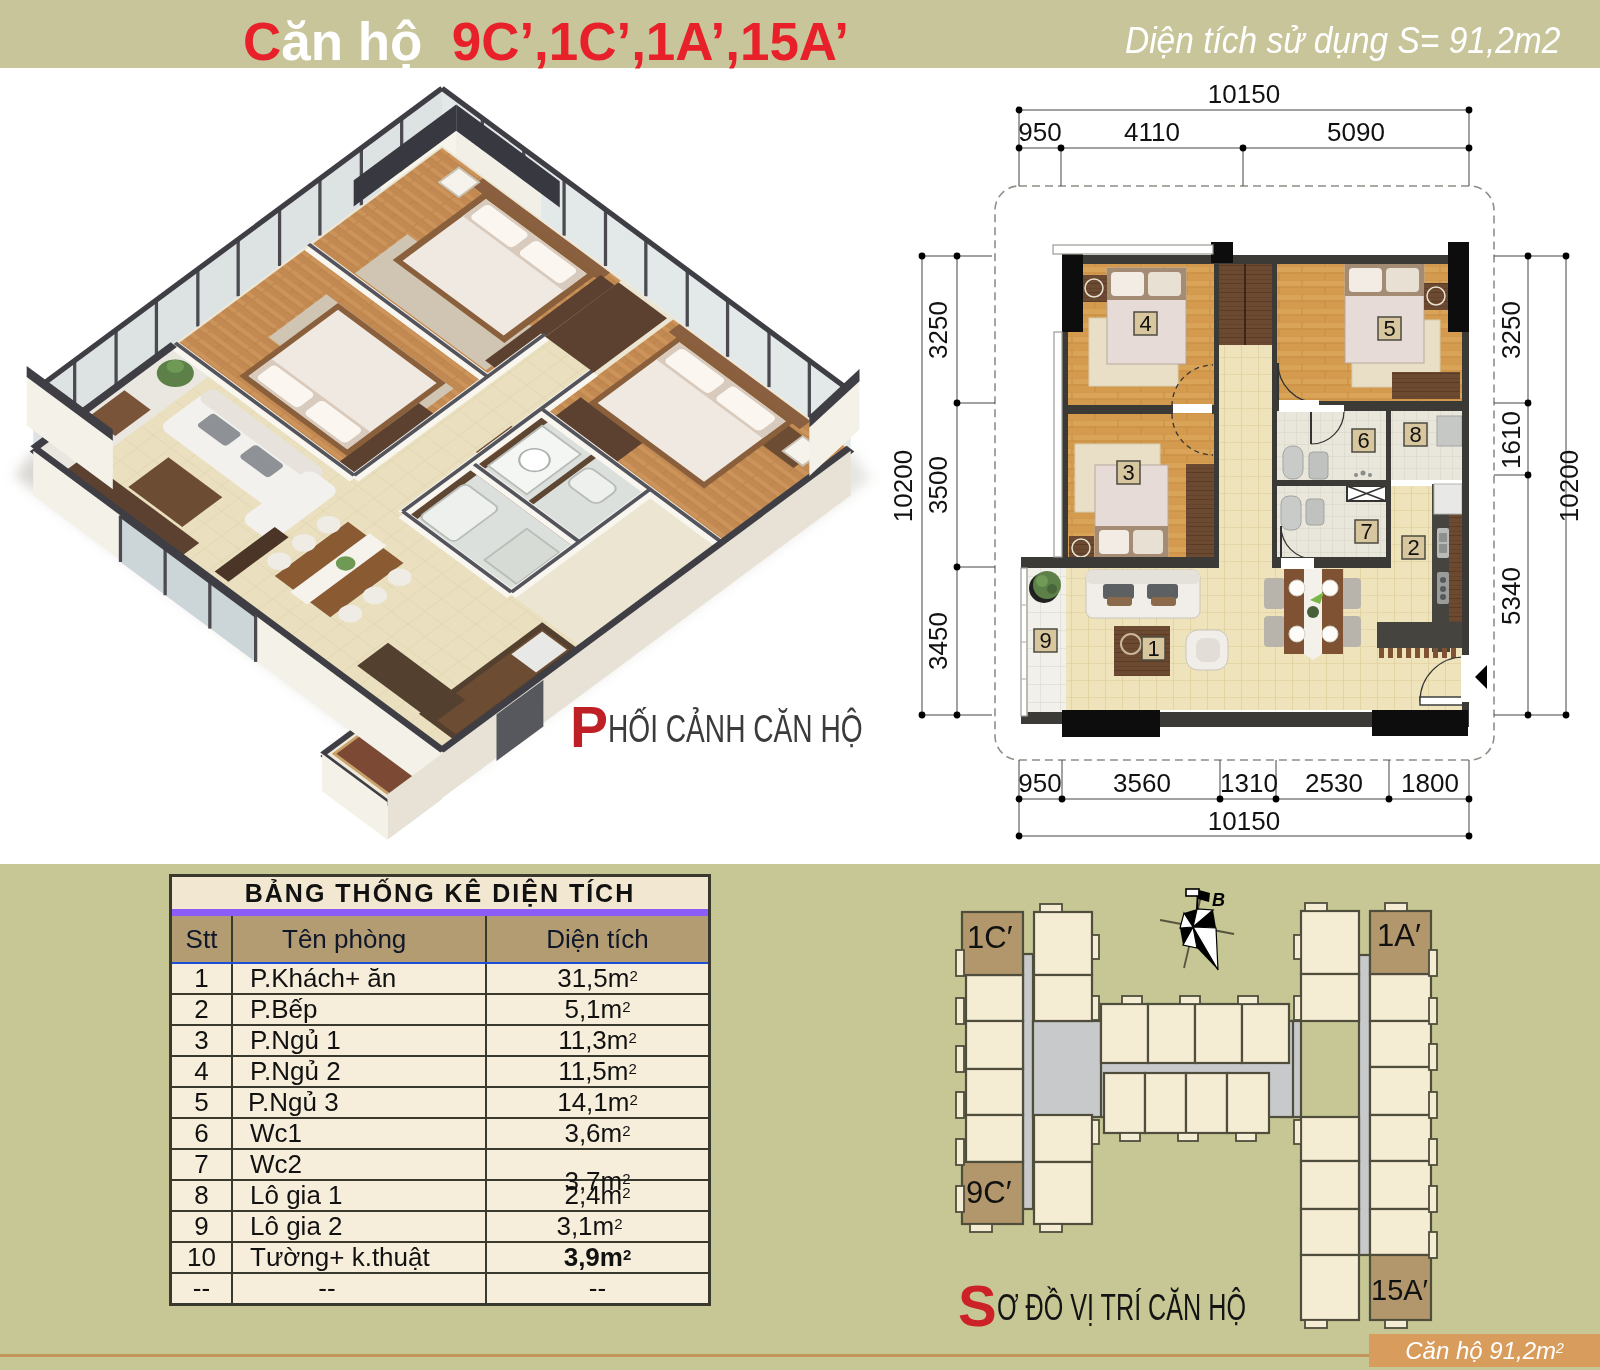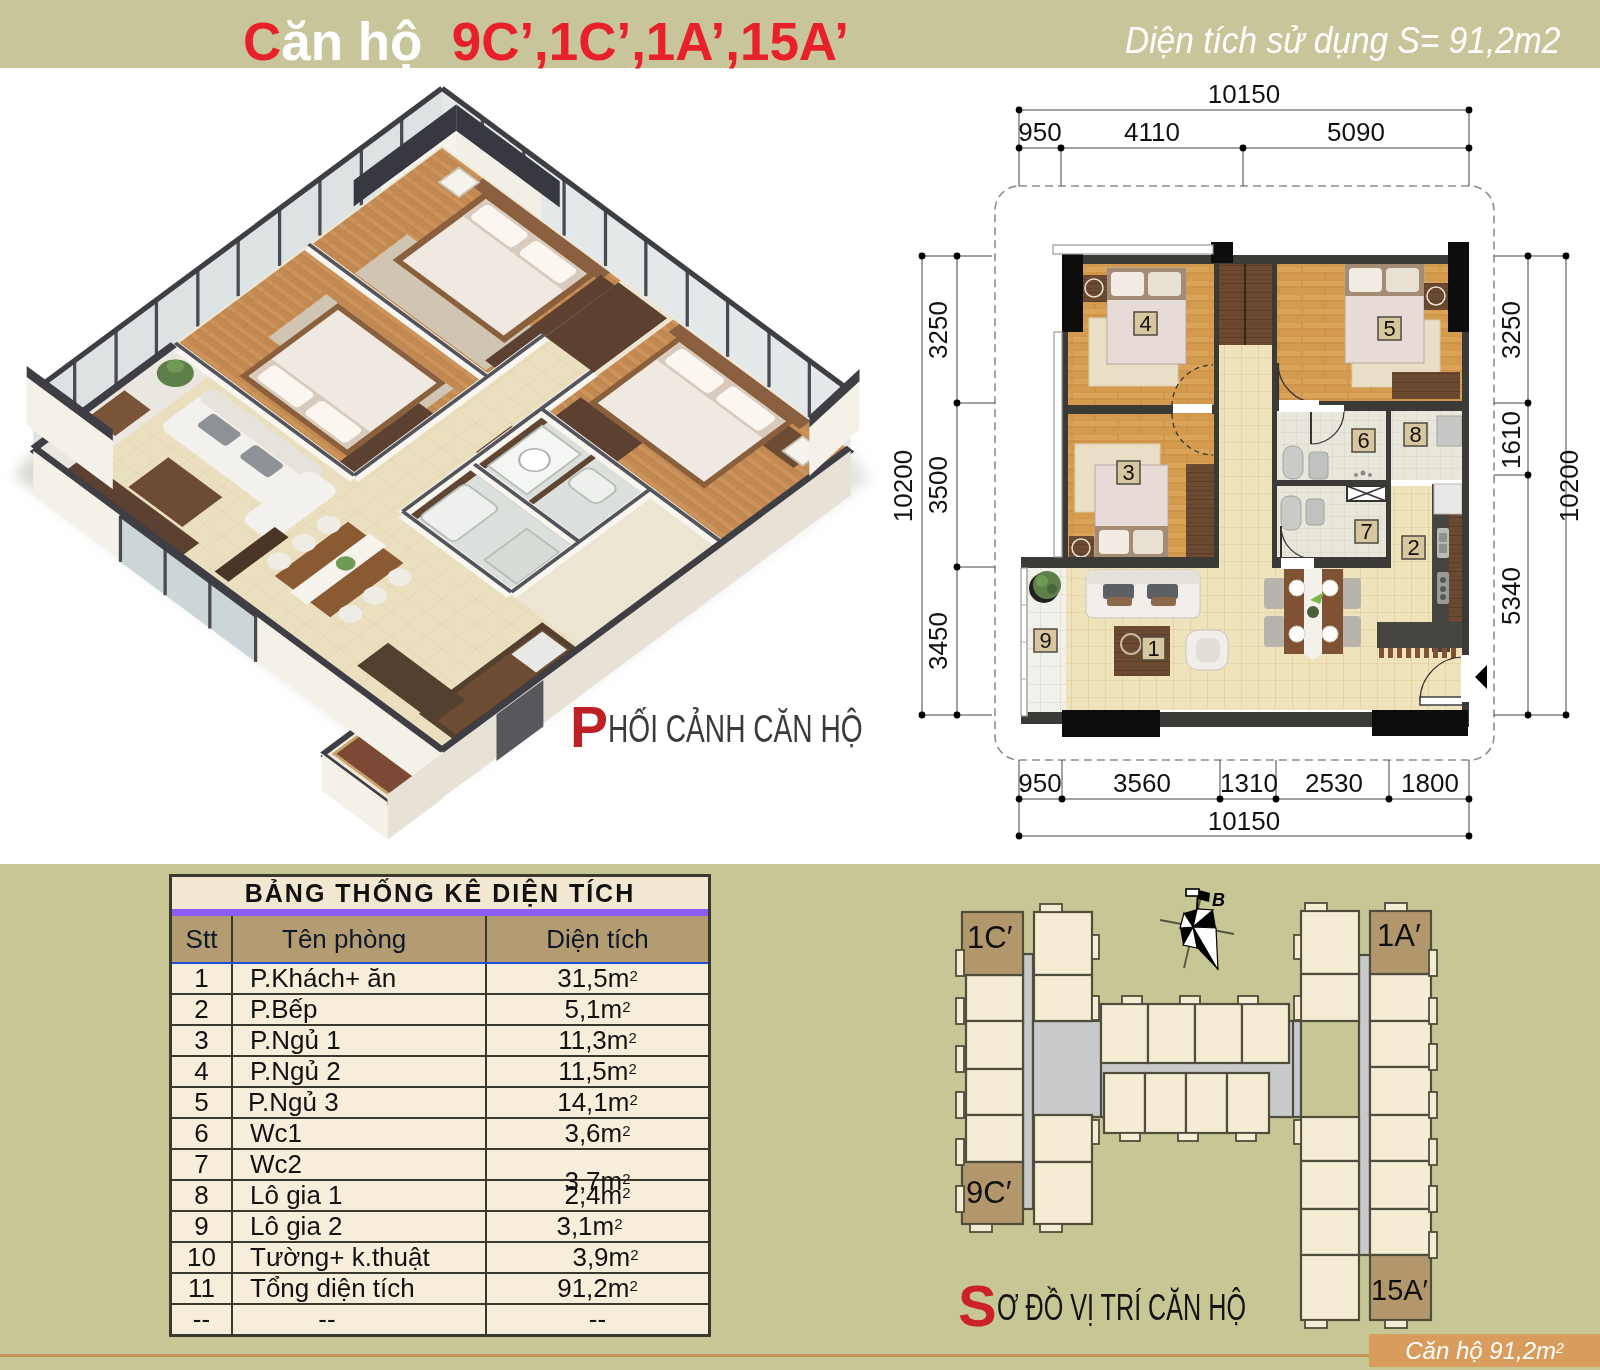--- a/index.html
+++ b/index.html
@@ -856,27 +856,21 @@
   <div style="height:29px;border-bottom:2px solid #3a392e;position:relative;font-size:26px;color:#111;">
         <div style="position:absolute;left:0;top:0;width:59px;height:29px;border-right:2px solid #3a392e;text-align:center;line-height:28px;">9</div>
         <div style="position:absolute;left:78px;top:0;line-height:28px;">Lô gia 2</div>
         <div style="position:absolute;left:313px;top:0;width:2px;height:29px;background:#3a392e;"></div>
         <div style="position:absolute;left:315px;top:0;width:205px;text-align:center;line-height:28px;">3,1m<sup style="font-size:15px;">2</sup></div>
       </div>
   <div style="height:29px;border-bottom:2px solid #3a392e;position:relative;font-size:26px;color:#111;">
         <div style="position:absolute;left:0;top:0;width:59px;height:29px;border-right:2px solid #3a392e;text-align:center;line-height:28px;">10</div>
         <div style="position:absolute;left:78px;top:0;line-height:28px;">Tường+ k.thuật</div>
         <div style="position:absolute;left:313px;top:0;width:2px;height:29px;background:#3a392e;"></div>
-        <div style="position:absolute;left:323px;top:0;width:221px;text-align:center;line-height:28px;">3,9m<sup style="font-size:15px;">2</sup></div>
-      </div>
-  <div style="height:29px;border-bottom:2px solid #3a392e;position:relative;font-size:26px;color:#111;">
-        <div style="position:absolute;left:0;top:0;width:59px;height:29px;border-right:2px solid #3a392e;text-align:center;line-height:28px;">11</div>
-        <div style="position:absolute;left:78px;top:0;line-height:28px;">Tổng diện tích</div>
-        <div style="position:absolute;left:313px;top:0;width:2px;height:29px;background:#3a392e;"></div>
-        <div style="position:absolute;left:315px;top:0;width:221px;text-align:center;line-height:28px;">91,2m<sup style="font-size:15px;">2</sup></div>
+        <div style="position:absolute;left:315px;top:0;width:221px;text-align:center;line-height:28px;font-weight:bold;">3,9m<sup style="font-size:15px;">2</sup></div>
       </div>
   <div style="height:29px;position:relative;font-size:26px;color:#111;">
         <div style="position:absolute;left:0;top:0;width:59px;height:29px;border-right:2px solid #3a392e;text-align:center;line-height:28px;">--</div>
         <div style="position:absolute;left:0px;top:0;width:310px;text-align:center;line-height:28px;">--</div>
         <div style="position:absolute;left:313px;top:0;width:2px;height:29px;background:#3a392e;"></div>
         <div style="position:absolute;left:315px;top:0;width:221px;text-align:center;line-height:28px;">--</div>
       </div>
   </div>
 </div>
 

